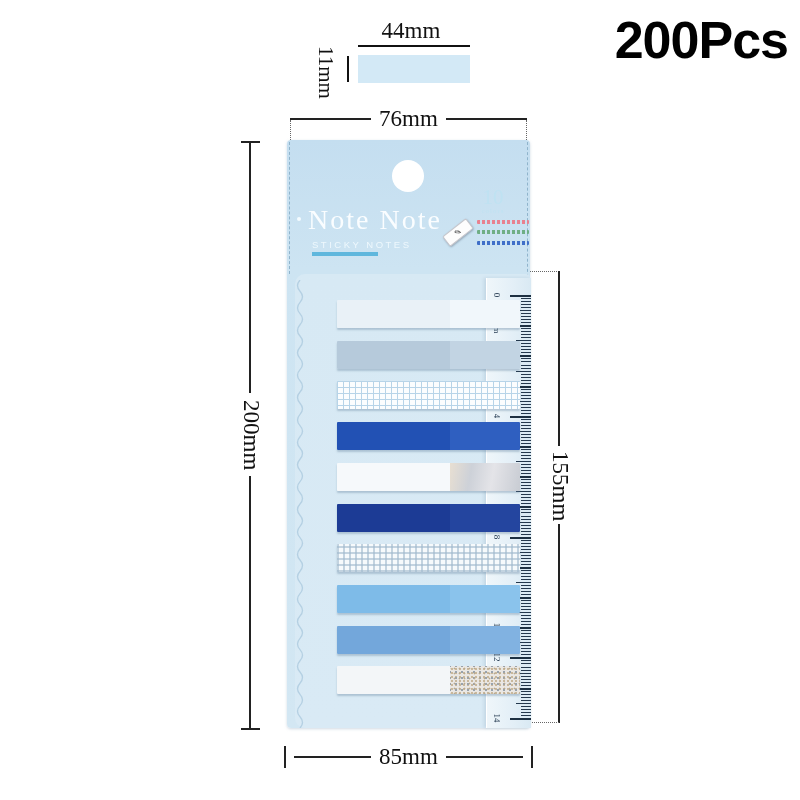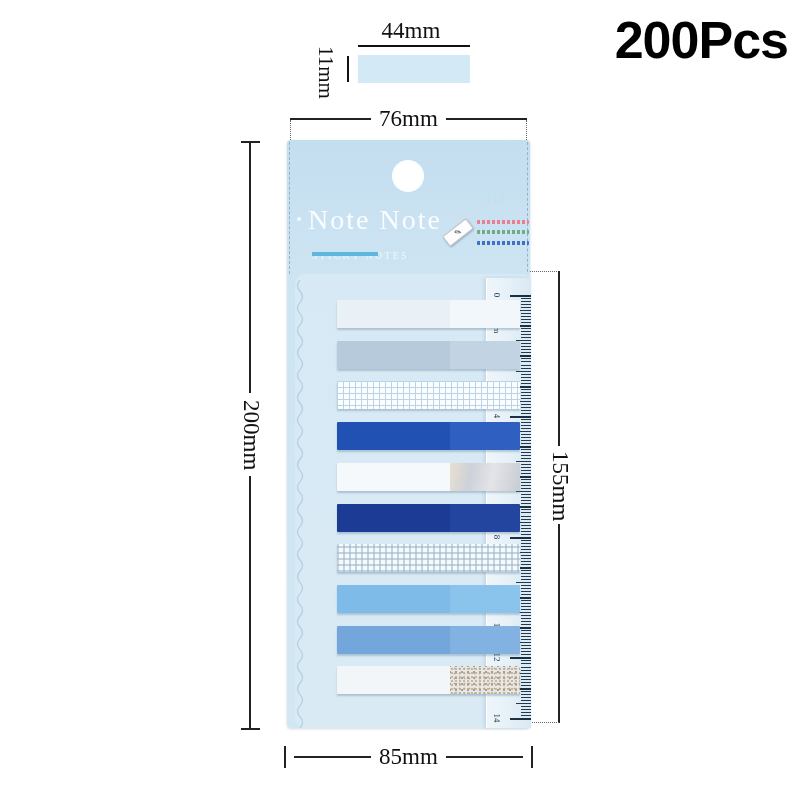--- a/index.html
+++ b/index.html
@@ -53,22 +53,22 @@
   
   #card{left:287px;top:140px;width:243px;height:588px;border-radius:4px;
     background:linear-gradient(180deg,#c4def0 0%,#cde4f2 22%,#d3e7f3 100%);
     box-shadow:0 1px 3px rgba(120,150,175,.35);}
   #card-stitch-left{left:2px;top:2px;height:132px;width:0;border-left:1px dashed #8fb4cc;}
   #card-stitch-right{right:2px;top:2px;height:140px;width:0;border-right:1px dashed #8fb4cc;}
   #hang-hole{left:105px;top:20px;width:32px;height:32px;border-radius:50%;background:#ffffff;}
   #card-title-dot{left:10px;top:77px;width:4px;height:4px;border-radius:50%;background:#f4fbff;}
   #card-title{left:21px;top:64px;font-size:28px;letter-spacing:2px;color:#fafdff;
     font-family:"Liberation Serif",serif;}
-  #card-subtitle{left:25px;top:111px;font-size:9.5px;letter-spacing:2.5px;color:#eef8fd;
-    font-family:Liberation Serif, serif;}
+  #card-subtitle{left:25px;top:99px;font-size:9.5px;letter-spacing:2.5px;color:#eef8fd;
+    font-family:Liberation Sans, sans-serif;}
   #card-accent-bar{left:25px;top:112px;width:66px;height:4px;}
   #colors-badge{left:186px;top:47px;width:40px;text-align:center;color:#bfe2f2;}
   #colors-badge .num{font-size:21px;line-height:20px;}
   #colors-badge .lbl{font-size:7px;letter-spacing:1px;text-transform:lowercase;}
   .fineprint{left:190px;width:52px;height:4px;border-radius:1px;}
   #pen-flag{left:156px;top:86px;width:28px;height:11px;background:#fdfdfd;border:1px solid #c6c6cc;
     border-radius:2px;transform:rotate(-38deg);box-shadow:0 1px 2px rgba(60,80,100,.4);
     display:flex;align-items:center;justify-content:center;}
   #pen-flag span{font-size:8px;color:#333;line-height:8px;}
 

